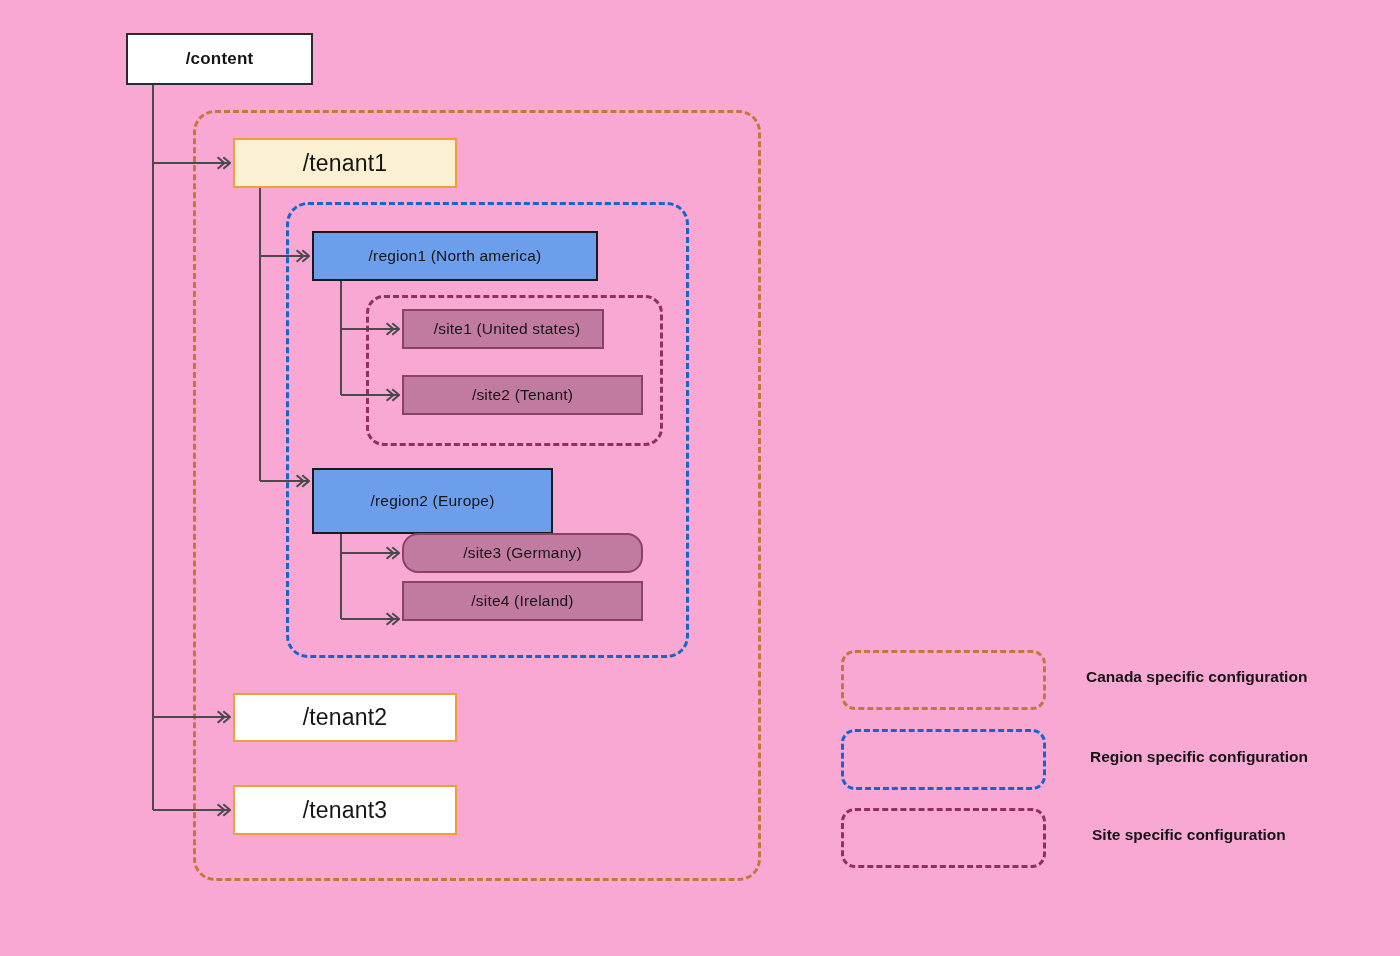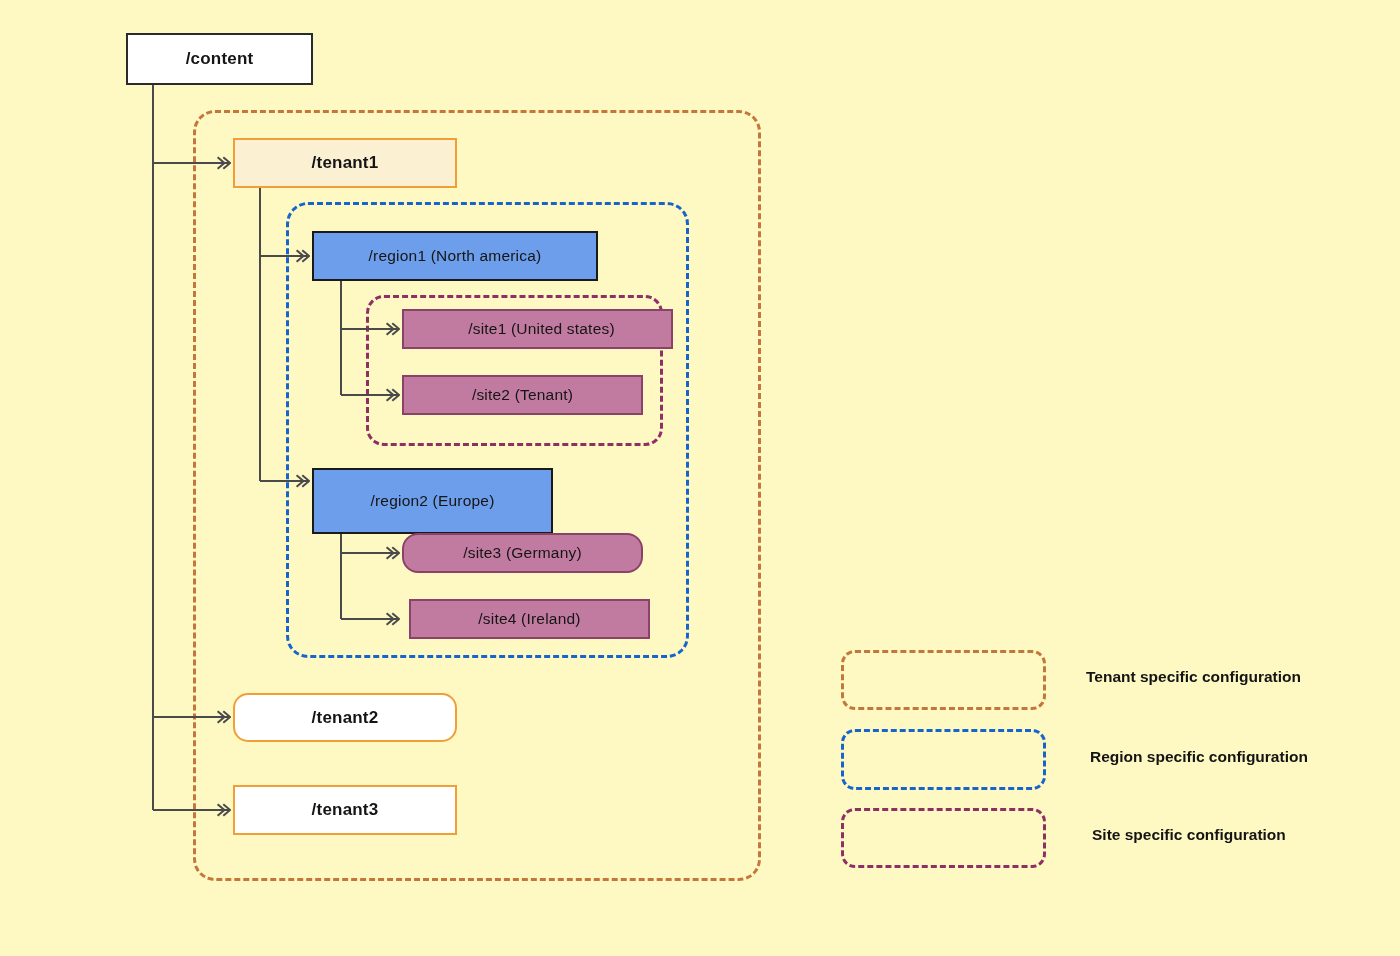--- a/index.html
+++ b/index.html
@@ -1,20 +1,20 @@
 <!DOCTYPE html>
 <html style="--tenant-border: #f09e38; --tenant-fill: #fbf0d2; --tenant-dash: #c4773b; --region-fill: #6d9eeb; --region-dash: #1765cc; --site-fill: #c27ba0; --site-border: #8b4269; --site-dash: #8e3063; --connector: #4a4a4a;"><head>
 <meta charset="utf-8">
 <style>
   html, body { margin: 0; padding: 0; background: #ffffff; }
   .canvas {
     position: relative;
     width: 1400px;
     height: 956px;
-    background: #fef9c3;
+    background: #f9a8d4;
     font-family: "Liberation Sans", sans-serif;
     overflow: hidden;
   }
   svg.connectors {
     position: absolute;
     left: 0; top: 0;
     width: 1400px; height: 956px;
     z-index: 2;
   }
   .group {
@@ -41,22 +41,22 @@
   }
   .node.root {
     background: #ffffff;
     border: 2.5px solid #2b2b2b;
     font-weight: 700;
     font-size: 17px;
   }
   .node.tenant {
     background: #ffffff;
     border: 2.5px solid var(--tenant-border, #f09e38);
-    font-weight: 700;
-    font-size: 17px;
+    font-weight: 400;
+    font-size: 23px;
   }
   .node.tenant.filled { background: var(--tenant-fill, #fbf0d2); }
   .node.region {
     background: var(--region-fill, #6d9eeb);
     border: 2.5px solid #1a1a1a;
     font-size: 15.5px;
   }
   .node.site {
     background: var(--site-fill, #c27ba0);
     border: 2px solid var(--site-border, #8b4269);
@@ -120,51 +120,51 @@
   </div>
 
   <div class="node tenant filled" style="left:233px; top:138px; width:224px; height:50px;">
     <span>/tenant1</span>
   </div>
 
   <div class="node region" style="left:312px; top:231px; width:286px; height:50px;">
     <span>/region1 (North america)</span>
   </div>
 
-  <div class="node site" style="left:402px; top:309px; width:271px; height:40px;padding-left:8px;">
+  <div class="node site" style="left:402px; top:309px; width:202px; height:40px;padding-left:8px;">
     <span>/site1 (United states)</span>
   </div>
 
   <div class="node site" style="left:402px; top:375px; width:241px; height:40px;">
     <span>/site2 (Tenant)</span>
   </div>
 
   <div class="node region" style="left:312px; top:468px; width:241px; height:66px;">
     <span>/region2 (Europe)</span>
   </div>
 
   <div class="node site" style="left:402px; top:533px; width:241px; height:40px;border-radius:16px;">
     <span>/site3 (Germany)</span>
   </div>
 
-  <div class="node site" style="left:402px; top:599px; width:241px; height:40px;margin-left:7px;">
+  <div class="node site" style="left:402px; top:581px; width:241px; height:40px;">
     <span>/site4 (Ireland)</span>
   </div>
 
-  <div class="node tenant" style="left:233px; top:693px; width:224px; height:49px;border-radius:15px;">
+  <div class="node tenant" style="left:233px; top:693px; width:224px; height:49px;">
     <span>/tenant2</span>
   </div>
 
   <div class="node tenant" style="left:233px; top:785px; width:224px; height:50px;">
     <span>/tenant3</span>
   </div>
 
   <div class="legend-swatch" style="left:841px; top:650px; width:199px; height:54px; border-color:#c4773b;"></div>
   <div class="legend-label" style="left:1086px; top:650px; height:54px;">
-    <span>Tenant specific configuration</span>
+    <span>Canada specific configuration</span>
   </div>
 
   <div class="legend-swatch" style="left:841px; top:729px; width:199px; height:55px; border-color:#1765cc;"></div>
   <div class="legend-label" style="left:1090px; top:729px; height:55px;">
     <span>Region specific configuration</span>
   </div>
 
   <div class="legend-swatch" style="left:841px; top:808px; width:199px; height:54px; border-color:#8e3063;"></div>
   <div class="legend-label" style="left:1092px; top:808px; height:54px;">
     <span>Site specific configuration</span>

